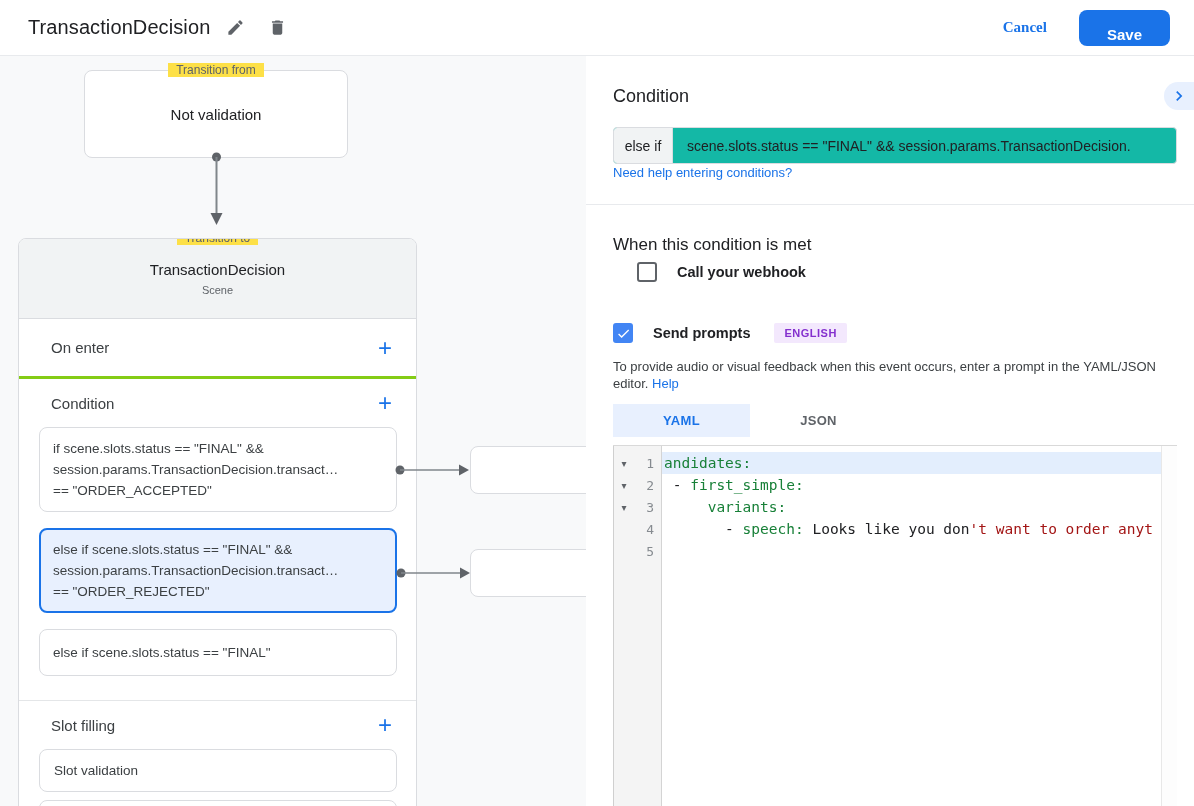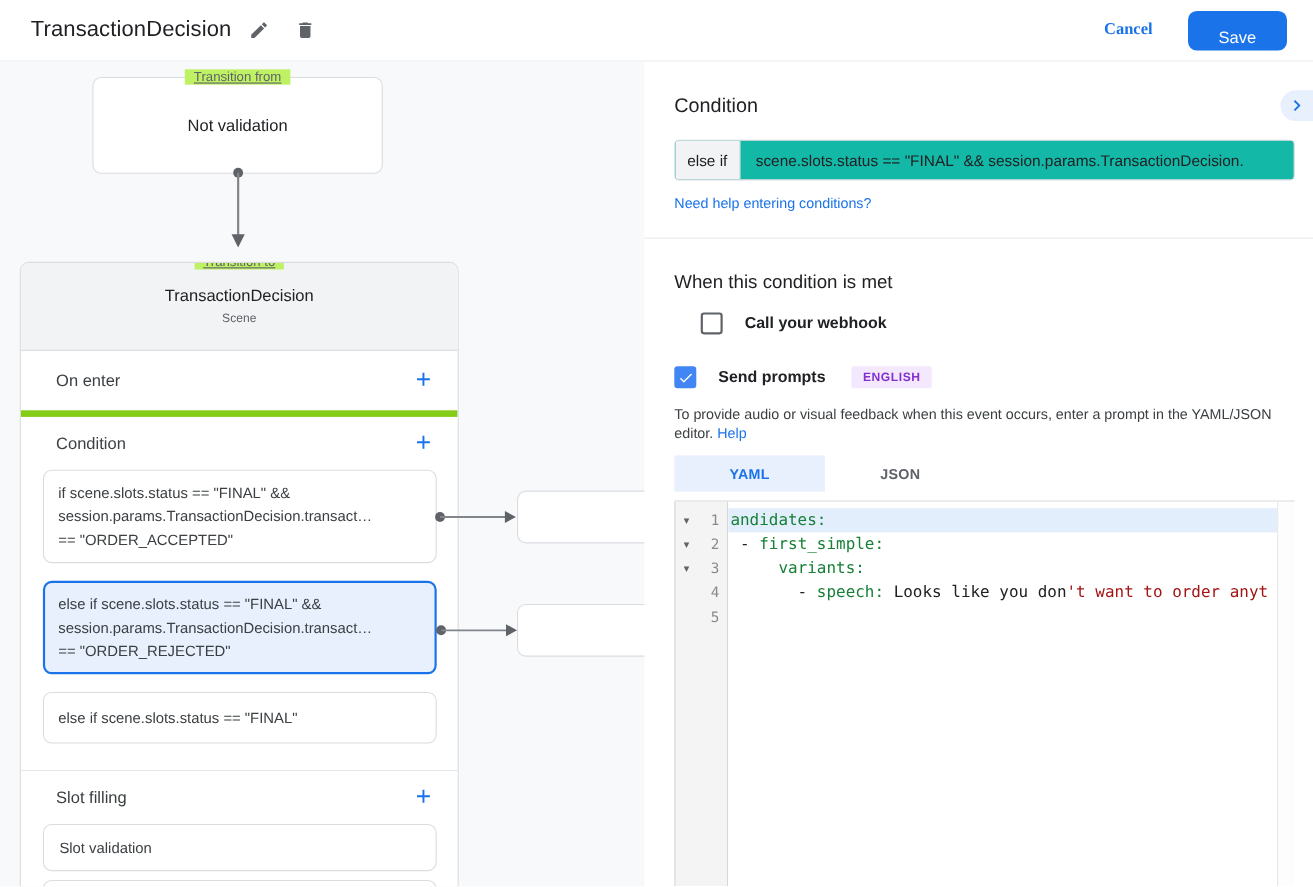--- a/index.html
+++ b/index.html
@@ -8,43 +8,43 @@
 
   
   .topbar { height:56px; display:flex; align-items:center; padding:0 24px 0 28px;
     border-bottom:1px solid #e8eaed; background:#fff; }
   .page-title { font-size:20px; color:#202124; letter-spacing:.1px; }
   .icon-btn { width:34px; height:34px; display:flex; align-items:center; justify-content:center;
     margin-left:8px; cursor:pointer; border-radius:50%; }
   .icon-btn svg { fill:#5f6368; }
   .topbar-spacer { flex:1; }
   .cancel-btn { color:#1a73e8; font-size:15px; font-weight:bold; padding:8px 16px; cursor:pointer;font-family:Liberation Serif, serif; }
-  .save-btn { background:#1a73e8; color:#fff; font-size:15px; font-weight:normal;
+  .save-btn { background:#1a73e8; color:#fff; font-size:15px; font-weight:bold;
     border:none; border-radius:8px; padding:16px 28px; height:36px; margin-left:16px; cursor:pointer; }
 
   .main { display:flex; height:750px; }
 
   
   .canvas { position:relative; width:586px; background:#f8f9fa; overflow:hidden; flex:none; }
   .legend-box { position:absolute; background:#fff; border:1px solid #dadce0; border-radius:8px; }
   .legend { position:absolute; top:-8px; left:0; right:0; text-align:center; font-size:12px; color:#5f6368; }
-  .legend span { background:#bef264; padding:0 8px;text-decoration:underline; }
+  .legend span { background:#fde047; padding:0 8px; }
   .tfrom { left:84px; top:14px; width:264px; height:88px; }
   .tfrom-content { position:absolute; inset:0; display:flex; align-items:center; justify-content:center;
     font-size:15px; color:#202124; }
 
   .scene-card { left:18px; top:182px; width:399px; height:680px; border-radius:8px 8px 0 0; overflow:hidden; }
   .scene-header { height:80px; background:#f1f3f4; border-bottom:1px solid #dadce0;
     display:flex; flex-direction:column; align-items:center; justify-content:center; gap:6px; }
   .scene-title { font-size:15px; color:#202124; }
   .scene-subtitle { font-size:11px; color:#5f6368; }
 
   .row-label { display:flex; align-items:center; justify-content:space-between;
     padding:0 20px 0 32px; font-size:15px; color:#3c4043; }
-  .on-enter-row { height:60px; border-bottom:6px solid #84cc16;gap:16px; }
+  .on-enter-row { height:60px; border-bottom:3px solid #84cc16;gap:16px; }
   .section-label { height:48px; }
   .plus { color:#1a73e8; font-size:24px; font-weight:400; line-height:20px; cursor:pointer; width:22px; text-align:center; }
   .section-end { border-bottom:1px solid #e4e6e8; }
 
   .cond-card { margin:0 19px 16px 20px; background:#fff; border:1px solid #dadce0; border-radius:8px;
     padding:10px 13px; font-size:13.5px; color:#3c4043; line-height:21px; cursor:pointer; }
   .cond-card div { white-space:nowrap; overflow:hidden; }
   .cond-card.selected { background:#e8f0fe; border:2px solid #1a73e8; padding:9px 12px; }
   .cond-card.single { padding:12px 13px; margin-bottom:0; }
   .cards-wrap { padding-bottom:24px; }
@@ -66,26 +66,26 @@
   .expand-pill { position:absolute; right:0; top:26px; width:30px; height:28px; background:#e8f0fe;
     border-radius:14px 0 0 14px; display:flex; align-items:center; justify-content:center; cursor:pointer; }
   .expand-pill svg { fill:#1a73e8; }
 
   .elseif-input { margin-top:20px; height:37px; display:flex; align-items:stretch;
     border:1px solid #dadce0; border-radius:4px; overflow:hidden; background:#14b8a6; }
   .elseif-prefix { width:59px; background:#f1f3f4; border-right:1px solid #dadce0;
     display:flex; align-items:center; justify-content:center; font-size:14px; color:#202124; flex:none; }
   .elseif-value { flex:1; display:flex; align-items:center; padding:0 14px; font-size:14px;
     color:#202124; white-space:nowrap; overflow:hidden; }
-  .help-link { margin-top:13px; font-size:13px; color:#1a73e8; cursor:pointer; }
+  .help-link { margin-top:1px; font-size:13px; color:#1a73e8; cursor:pointer; }
 
   .when-title { margin-top:30px; font-size:17px; color:#202124; }
   .check-row { display:flex; align-items:center; }
-  .check-row.webhook { margin-top:17px;padding-left:24px; }
-  .check-row.prompts { margin-top:29px; }
+  .check-row.webhook { margin-top:7px;padding-left:24px; }
+  .check-row.prompts { margin-top:41px; }
   .checkbox { width:20px; height:20px; border:2px solid #5f6368; border-radius:3px; background:#fff;
     cursor:pointer; flex:none; }
   .checkbox.checked { background:#4285f4; border-color:#4285f4; display:flex; align-items:center; justify-content:center; }
   .check-label { margin-left:20px; font-size:14.5px; font-weight:bold; color:#202124; }
   .lang-badge { margin-left:24px; background:#f3e8fd; color:#8430ce; font-size:11px; font-weight:bold;
     letter-spacing:.5px; padding:4px 10px; border-radius:2px; }
   .helper { margin-top:15px; font-size:13px; color:#3c4043; line-height:17px; max-width:566px; }
   .helper .hl-link { color:#1a73e8; cursor:pointer; }
 
   .tabs { margin-top:12px; display:flex; }

